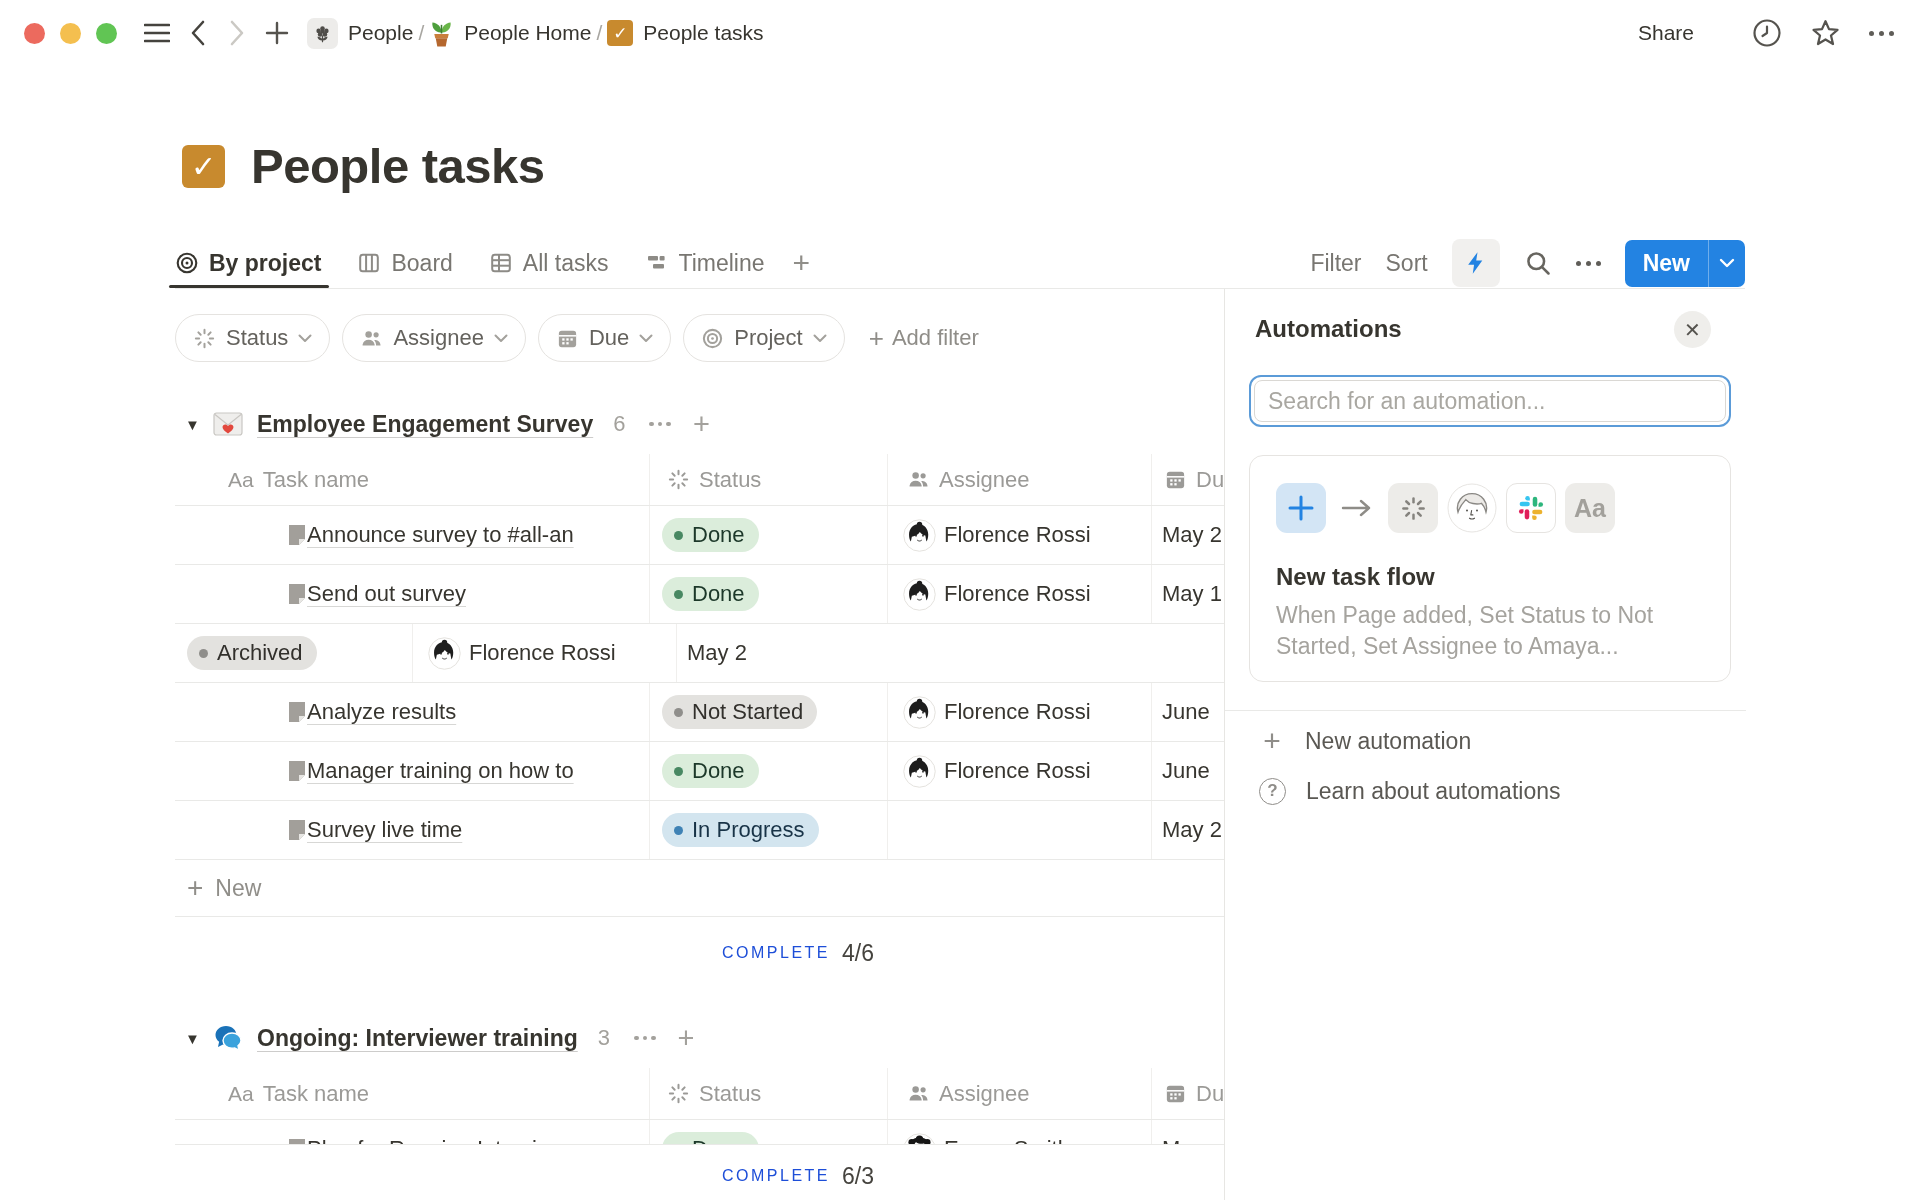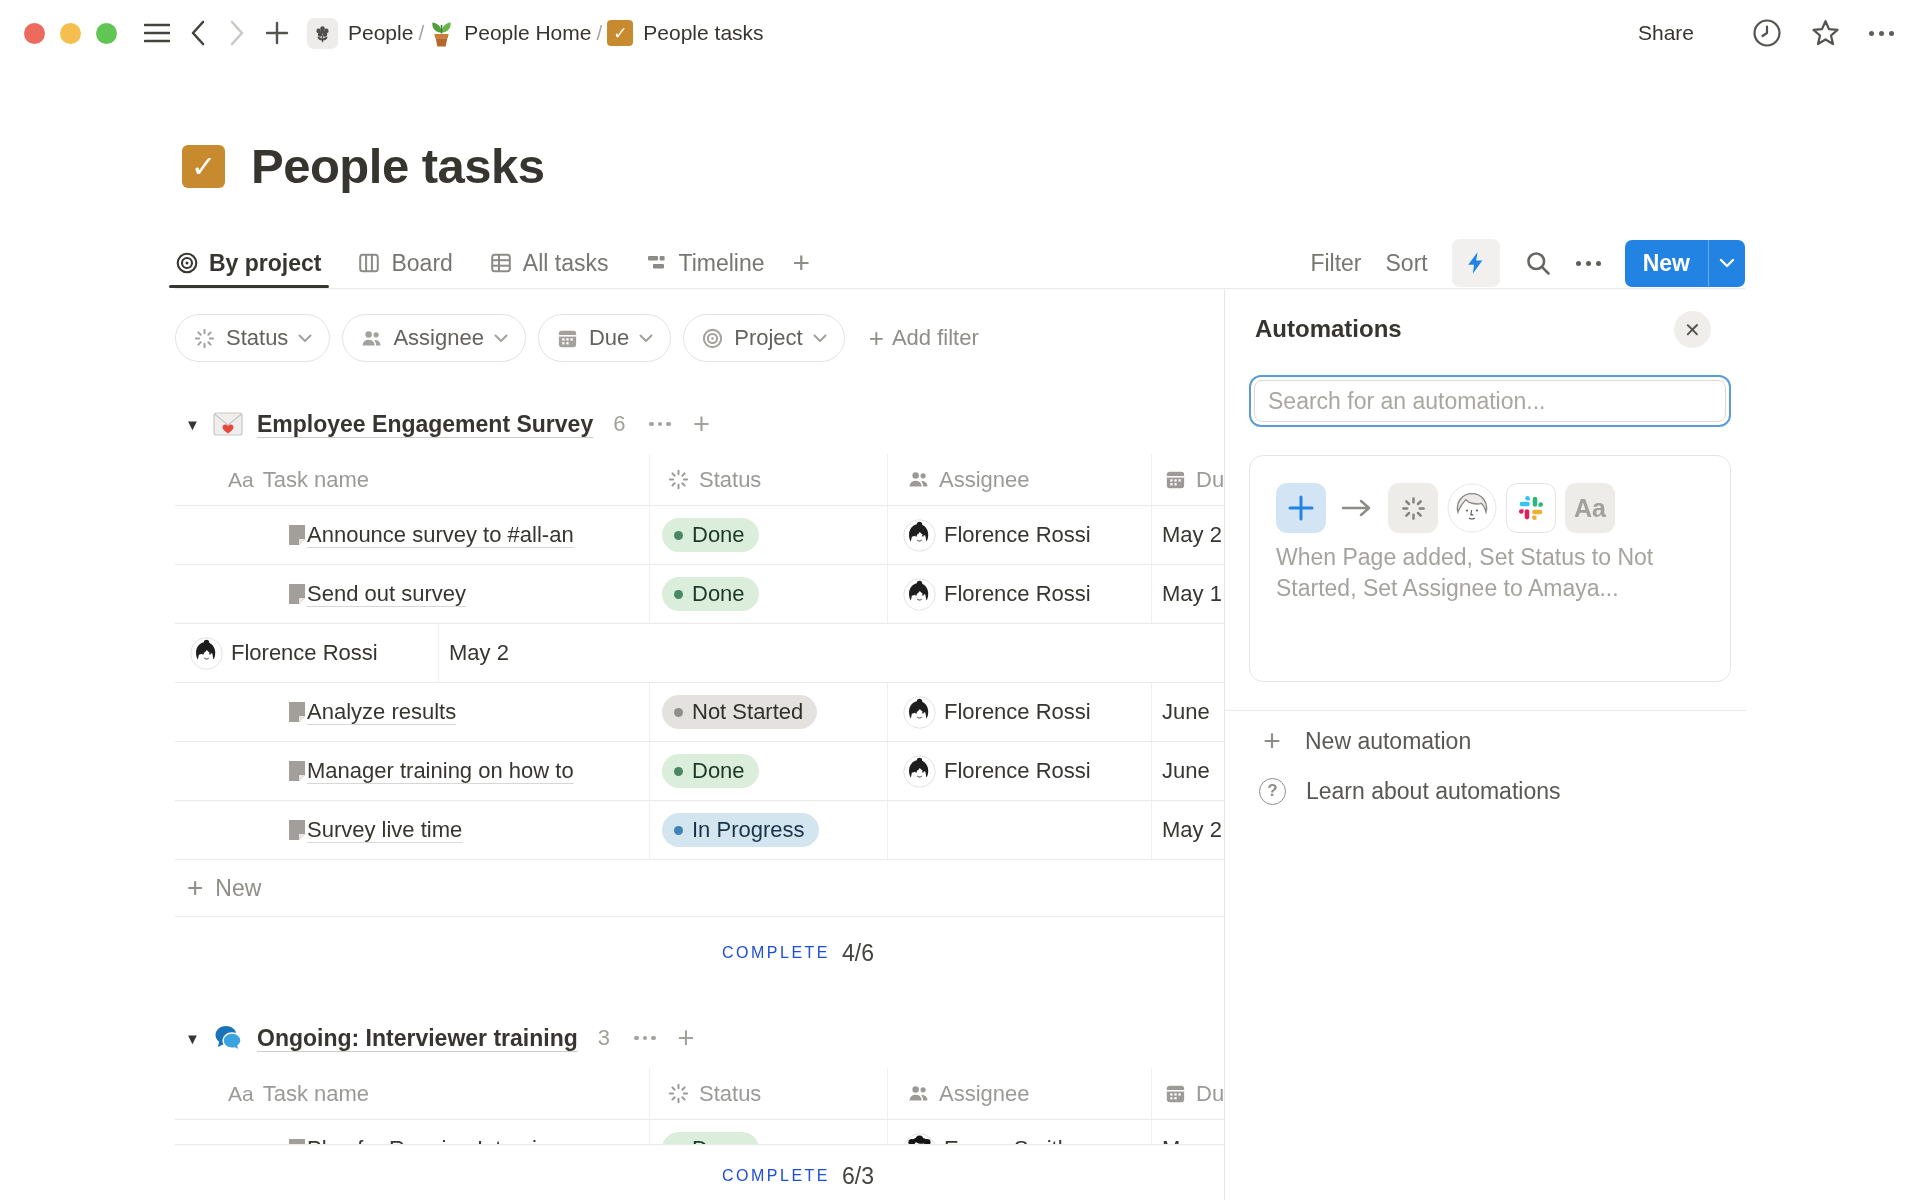--- a/index.html
+++ b/index.html
@@ -525,20 +525,26 @@
           </svg>
         </span>
       <span class="aname">Florence Rossi</span>
     </div>
     <div class="cell col-due">
         <span>May 1</span>
       </div>
   </div>
 
   <div class="trow">
+    <div class="cell col-status">
+        <span class="pill gray">
+          <span class="pd"></span>
+          <span>Archived</span>
+        </span>
+      </div>
     <div class="cell col-asg">
       <span class="avatar">
           <svg viewBox="0 0 34 34" width="33" height="33">
             <circle cx="17" cy="17" r="16.2" fill="#fff" stroke="#E3E1DD"></circle>
             <circle cx="17" cy="5.6" r="2.8" fill="#1E1E1E"></circle>
             <path d="M17 5.2c-6.6 0-10.8 4.8-10.8 11 0 3.4 1 5.8 1.9 7l1-4.9c3.9-.8 6.6-2.5 8.2-5 1.5 2 3.6 3.3 5.7 3.8l1.1 6.1c.9-1.2 1.9-3.6 1.9-7 0-6.2-4.2-11-10.8-11z" fill="#1E1E1E"></path>
             <circle cx="13.4" cy="17.2" r="0.9" fill="#1E1E1E"></circle>
             <circle cx="20.6" cy="17.2" r="0.9" fill="#1E1E1E"></circle>
             <path d="M15 22c1.3 1 2.7 1 4 0" stroke="#1E1E1E" stroke-width="0.9" fill="none" stroke-linecap="round"></path>
           </svg>
@@ -824,20 +830,21 @@
               <path d="M17.8 8.8a2.1 2.1 0 0 1-4.2 0V3.6a2.1 2.1 0 0 1 4.2 0z"></path>
             </g>
             <g fill="#ECB22E">
               <path d="M15.2 18.9a2.1 2.1 0 1 1-2.1 2.1v-2.1z"></path>
               <path d="M15.2 17.8a2.1 2.1 0 0 1 0-4.2h5.2a2.1 2.1 0 0 1 0 4.2z"></path>
             </g>
           </svg>
       </span>
       <span class="tile aat">Aa</span>
     </div>
+    <div class="card-title">New task flow</div>
     <div class="card-desc">When Page added, Set Status to Not Started, Set Assignee to Amaya...</div>
   </div>
 
   <div class="pa-divider"></div>
 
   <div class="pa-item item1">
     <span class="plus-g">+</span>
     <span>New automation</span>
   </div>
   <div class="pa-item item2">

